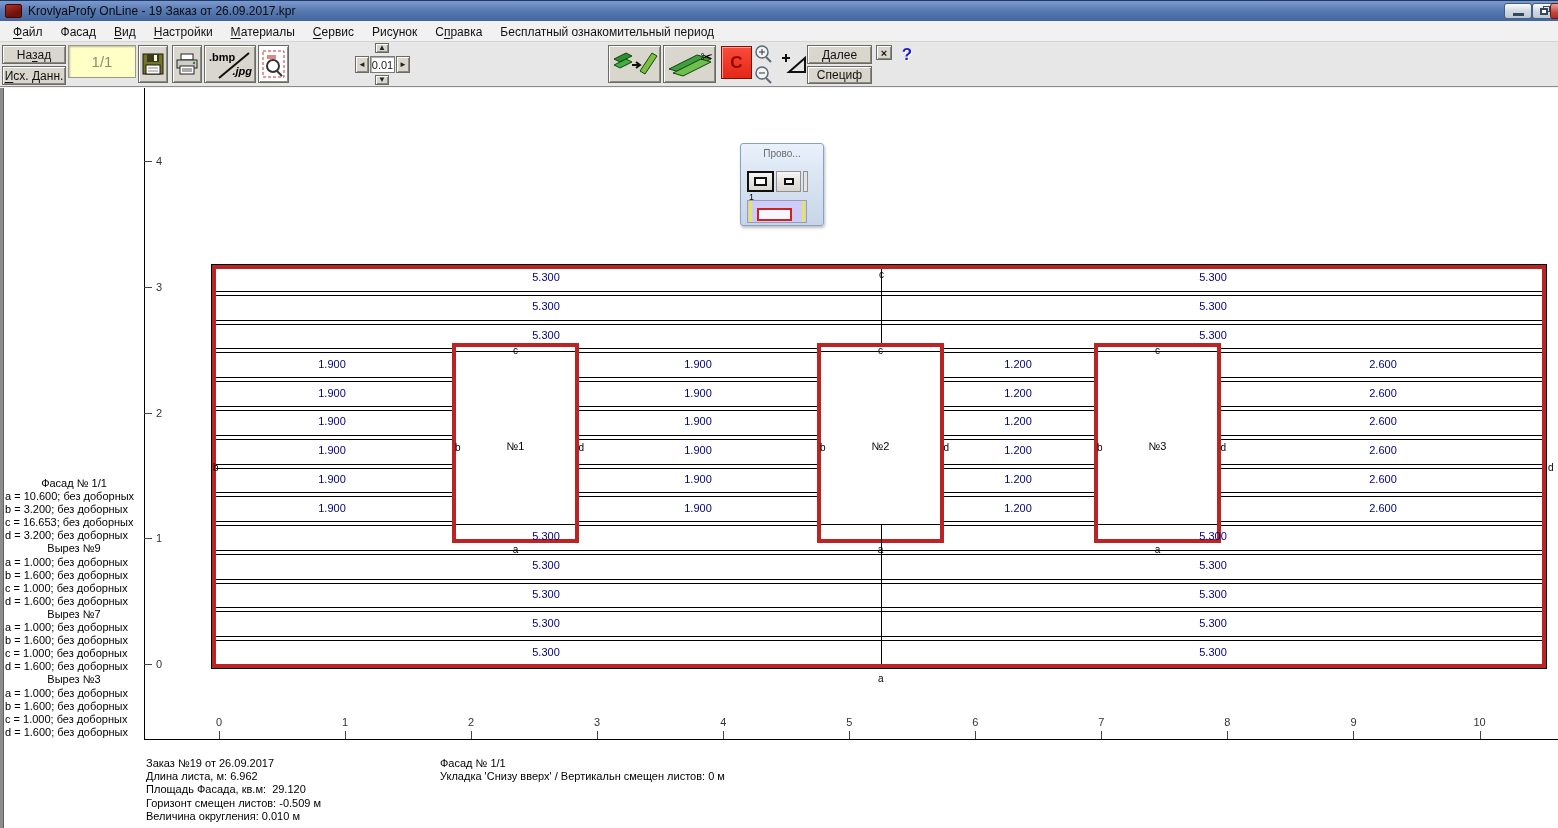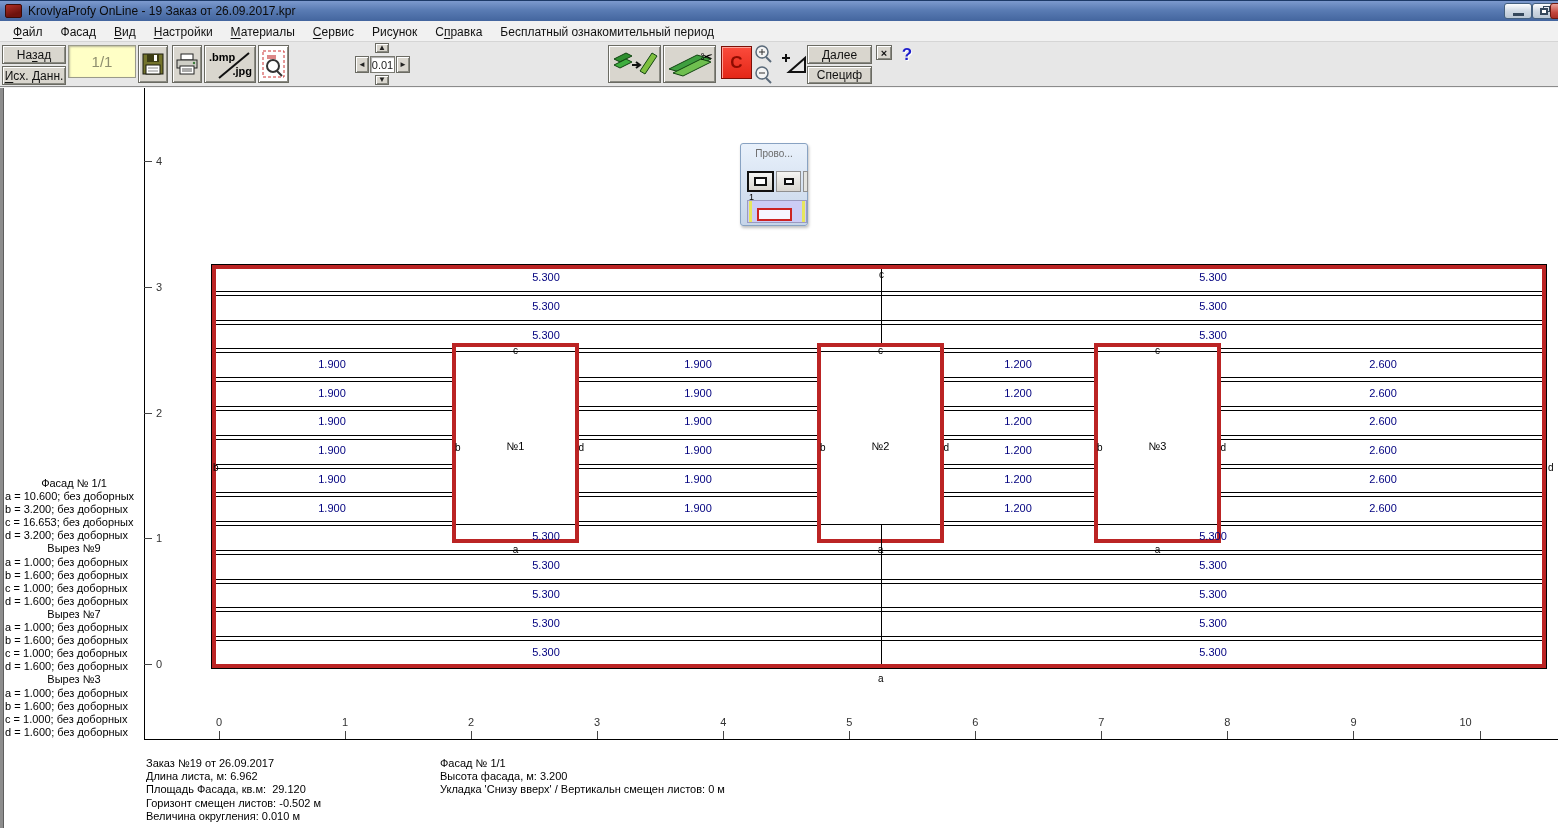--- a/index.html
+++ b/index.html
@@ -38,21 +38,21 @@
     font-size:12px; color:#111; display:flex; align-items:center; justify-content:center; }
   .btn95 u { text-underline-offset:2px; }
   #page-field { background:#ffffc6; border:1px solid #9a9a8a;
     box-shadow:inset 1px 1px 2px #b9b99a; color:#8f8f6f; font-size:15px;
     display:flex; align-items:center; justify-content:center; }
   .tool-icon-btn { background:#d9d6ce; border:1px solid #6b6b63;
     box-shadow:inset 1px 1px 0 #ffffff, inset -1px -1px 0 #8a8a82;
     display:flex; align-items:center; justify-content:center; }
   #bmpjpg-btn { font-size:11px; font-weight:bold; line-height:10px; position:relative; }
   #bmpjpg-btn .bmp { position:absolute; left:4px; top:6px; }
-  #bmpjpg-btn .jpg { position:absolute; right:3px; bottom:6px; }
+  #bmpjpg-btn .jpg { position:absolute; right:3px; bottom:6px;font-style:italic; }
   #bmpjpg-btn svg { position:absolute; left:0; top:0; }
   .spinbtn { font-size:8px; color:#222; line-height:1; }
   #step-field { background:#fff; border:1px solid #7a7a72; box-shadow:inset 1px 1px 1px #aaa;
     font-size:11px; color:#222; display:flex; align-items:center; justify-content:center; }
   #c-btn { background:linear-gradient(180deg,#fb4b3c,#e42717); border:1px solid #7c0f06;
     box-shadow:inset 1px 1px 0 #ff9f95; color:#8f0b00; font-weight:bold; font-size:17px;
     display:flex; align-items:center; justify-content:center; }
   #help-btn { color:#1c1ccc; font-size:17px; font-weight:bold; text-shadow:1px 1px 0 #fff;
     display:flex; align-items:center; justify-content:center; background:transparent; border:none; }
   #x-btn { font-size:11px; font-weight:bold; }
@@ -67,21 +67,21 @@
   .rowlabel { color:#00007f; font-size:11px; text-align:center; line-height:14px; }
   .edge-letter { font-size:10px; color:#000; line-height:10px; }
   .rowsep { height:5px; border-top:1px solid #000; border-bottom:1px solid #000; }
   .cutout { background:#fff; border:4px solid #bb2424; }
   .cutout-name { font-size:11px; color:#000; line-height:12px; }
   .ruler-label { font-size:11px; color:#333; line-height:12px; }
   .tickH { height:1px; background:#444; }
   .tickV { width:1px; background:#444; }
 
   
-  #palette { left:740px; top:143px; width:68px; height:83px;
+  #palette { left:740px; top:143px; width:84px; height:83px;
     background:linear-gradient(180deg,#e9f1fb,#c6d5e9); border:1px solid #88a2c2; border-radius:3px;
     box-shadow:1px 2px 3px rgba(0,0,0,.25); }
   #palette-title { left:0; right:0; top:4px; text-align:center; font-size:10px; color:#6b6b6b; }
   .pal-btn { top:27px; height:21px; background:linear-gradient(180deg,#f5f5f3,#d9d6d0);
     display:flex; align-items:center; justify-content:center; }
   #pal-btn1 { left:6px; width:27px; border:2px solid #111; }
   #pal-btn2 { left:35px; width:25px; border:1px solid #909090; }
   #pal-btn3 { left:62px; width:5px; top:27px; height:21px; border:1px solid #909090; background:#e4e4e0; }
   .pal-glyph { width:13px; height:9px; border:2px solid #111; background:#fff; }
   #pal-index { left:8px; top:48px; font-size:9px; color:#000; }
@@ -282,21 +282,21 @@
       <div class="abs ruler-label" style="left: 829.25px; top: 628px; width: 40px; text-align: center;">5</div>
       <div class="abs tickV" style="left: 849.25px; top: 643px; height: 8px;"></div>
       <div class="abs ruler-label" style="left: 955.3px; top: 628px; width: 40px; text-align: center;">6</div>
       <div class="abs tickV" style="left: 975.3px; top: 643px; height: 8px;"></div>
       <div class="abs ruler-label" style="left: 1081.35px; top: 628px; width: 40px; text-align: center;">7</div>
       <div class="abs tickV" style="left: 1101.35px; top: 643px; height: 8px;"></div>
       <div class="abs ruler-label" style="left: 1207.4px; top: 628px; width: 40px; text-align: center;">8</div>
       <div class="abs tickV" style="left: 1227.4px; top: 643px; height: 8px;"></div>
       <div class="abs ruler-label" style="left: 1333.45px; top: 628px; width: 40px; text-align: center;">9</div>
       <div class="abs tickV" style="left: 1353.45px; top: 643px; height: 8px;"></div>
-      <div class="abs ruler-label" style="left: 1459.5px; top: 628px; width: 40px; text-align: left;">10</div>
+      <div class="abs ruler-label" style="left: 1459.5px; top: 628px; width: 40px; text-align: center;">10</div>
       <div class="abs tickV" style="left: 1479.5px; top: 643px; height: 8px;"></div>
       <div class="abs" style="left: 212px; top: 177px; width: 1334px; height: 403px;">
         <div class="abs" style="inset: 0px; background: rgb(255, 255, 255);"></div>
         <div class="abs rowsep" style="left: 1px; right: 1px; top: 25.7857px; z-index: 1;"></div>
         <div class="abs rowsep" style="left: 1px; right: 1px; top: 54.5714px; z-index: 1;"></div>
         <div class="abs rowsep" style="left: 1px; right: 1px; top: 83.3571px; z-index: 1;"></div>
         <div class="abs rowsep" style="left: 1px; right: 1px; top: 112.143px; z-index: 1;"></div>
         <div class="abs rowsep" style="left: 1px; right: 1px; top: 140.929px; z-index: 1;"></div>
         <div class="abs rowsep" style="left: 1px; right: 1px; top: 169.714px; z-index: 1;"></div>
         <div class="abs rowsep" style="left: 1px; right: 1px; top: 198.5px; z-index: 1;"></div>
@@ -398,21 +398,20 @@
       <div class="abs pal-strip" style="left:1px;"></div>
       <div class="abs pal-strip" style="right:1px;"></div>
       <div id="pal-rect" class="abs"></div>
     </div>
   </div>
 
   <div id="status-left" class="abs">
       <div class="status-line">Заказ №19 от 26.09.2017</div>
       <div class="status-line">Длина листа, м: 6.962</div>
       <div class="status-line">Площадь Фасада, кв.м:  29.120</div>
-      <div class="status-line">Горизонт смещен листов: -0.502 м</div>
+      <div class="status-line">Горизонт смещен листов: -0.509 м</div>
       <div class="status-line">Величина округления: 0.010 м</div>
     </div>
   <div id="status-right" class="abs">
       <div class="status-line">Фасад № 1/1</div>
-      <div class="status-line">Высота фасада, м: 3.200</div>
       <div class="status-line">Укладка 'Снизу вверх' / Вертикальн смещен листов: 0 м</div>
     </div>
 </div>
 
 </body></html>

